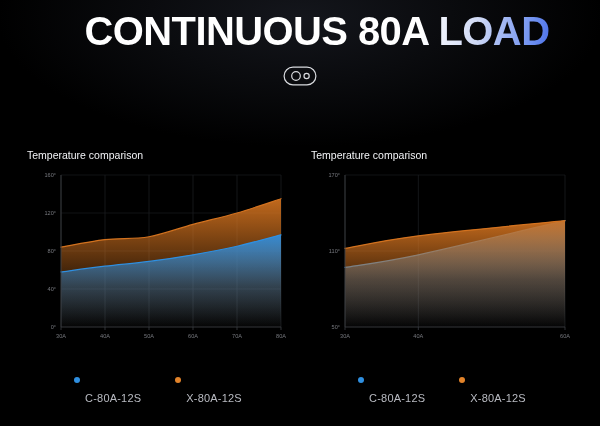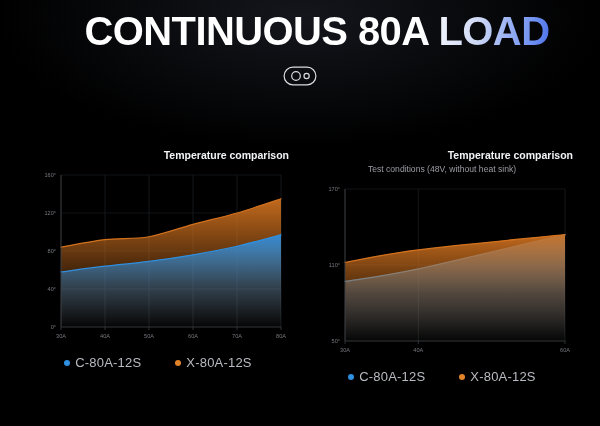--- a/index.html
+++ b/index.html
@@ -47,35 +47,35 @@
   .sub .dim{color:#8e9096;}
   .sub .bright{color:#eceef2;}
   .sub .l2{color:#eceef2;display:block;}
   
   .panels{
     position:absolute;left:0;right:0;top:148px;
     display:flex;justify-content:center;gap:22px;
   }
   .panel{width:262px;}
   .p-title{
-    text-align:right;font-size:10.5px;color:#f2f3f6;
-    font-weight:700;line-height:14px;
+    text-align:left;font-size:10.5px;color:#f2f3f6;
+    font-weight:400;line-height:14px;
   }
   .p-sub{
     text-align:center;font-size:8.6px;color:#9b9da4;
     line-height:13px;margin-top:1px;
   }
   .chartbox{margin-top:7px;}
   .legend{
     display:flex;justify-content:center;gap:34px;
     margin-top:6px;
   }
   .lg{display:flex;align-items:center;gap:5px;}
   .dot{width:6px;height:6px;border-radius:50%;display:block;}
-  .lg span.txt{font-size:13px;color:#b9bbc2;letter-spacing:.2px;}
+  .lg span.txt{font-size:11px;color:#b9bbc2;letter-spacing:.2px;margin-top:37px;}
   svg{display:block;}
   .axtx{font-size:5.6px;fill:#76787e;font-family:"Liberation Sans",sans-serif;}
   .axtx.y{text-anchor:end;}
   .axtx.x{text-anchor:middle;}
 </style>
 </head>
 <body>
 
 <div class="stage">
 
@@ -152,21 +152,20 @@
         </div>
         <div class="lg">
           <span class="dot" style="background:#e2832a"></span>
           <span class="txt">X-80A-12S</span>
         </div>
       </div>
     </div>
 
     <div class="panel">
       <div class="p-title">Temperature comparison</div>
-      <div class="p-sub">Test conditions (48V, without heat sink)</div>
       <div class="chartbox">
         <svg id="chart1" width="262" height="180" viewBox="0 0 262 180">
             <defs>
               <linearGradient id="g1_0" x1="0" y1="0" x2="0" y2="1">
                 <stop offset="0%" stop-color="#2f8fe0" stop-opacity="0.92"></stop>
                 <stop offset="55%" stop-color="#2f8fe0" stop-opacity="0.34"></stop>
                 <stop offset="100%" stop-color="#2f8fe0" stop-opacity="0.02"></stop>
               </linearGradient>
               <linearGradient id="g1_1" x1="0" y1="0" x2="0" y2="1">
                 <stop offset="0%" stop-color="#d2721f" stop-opacity="0.92"></stop>

